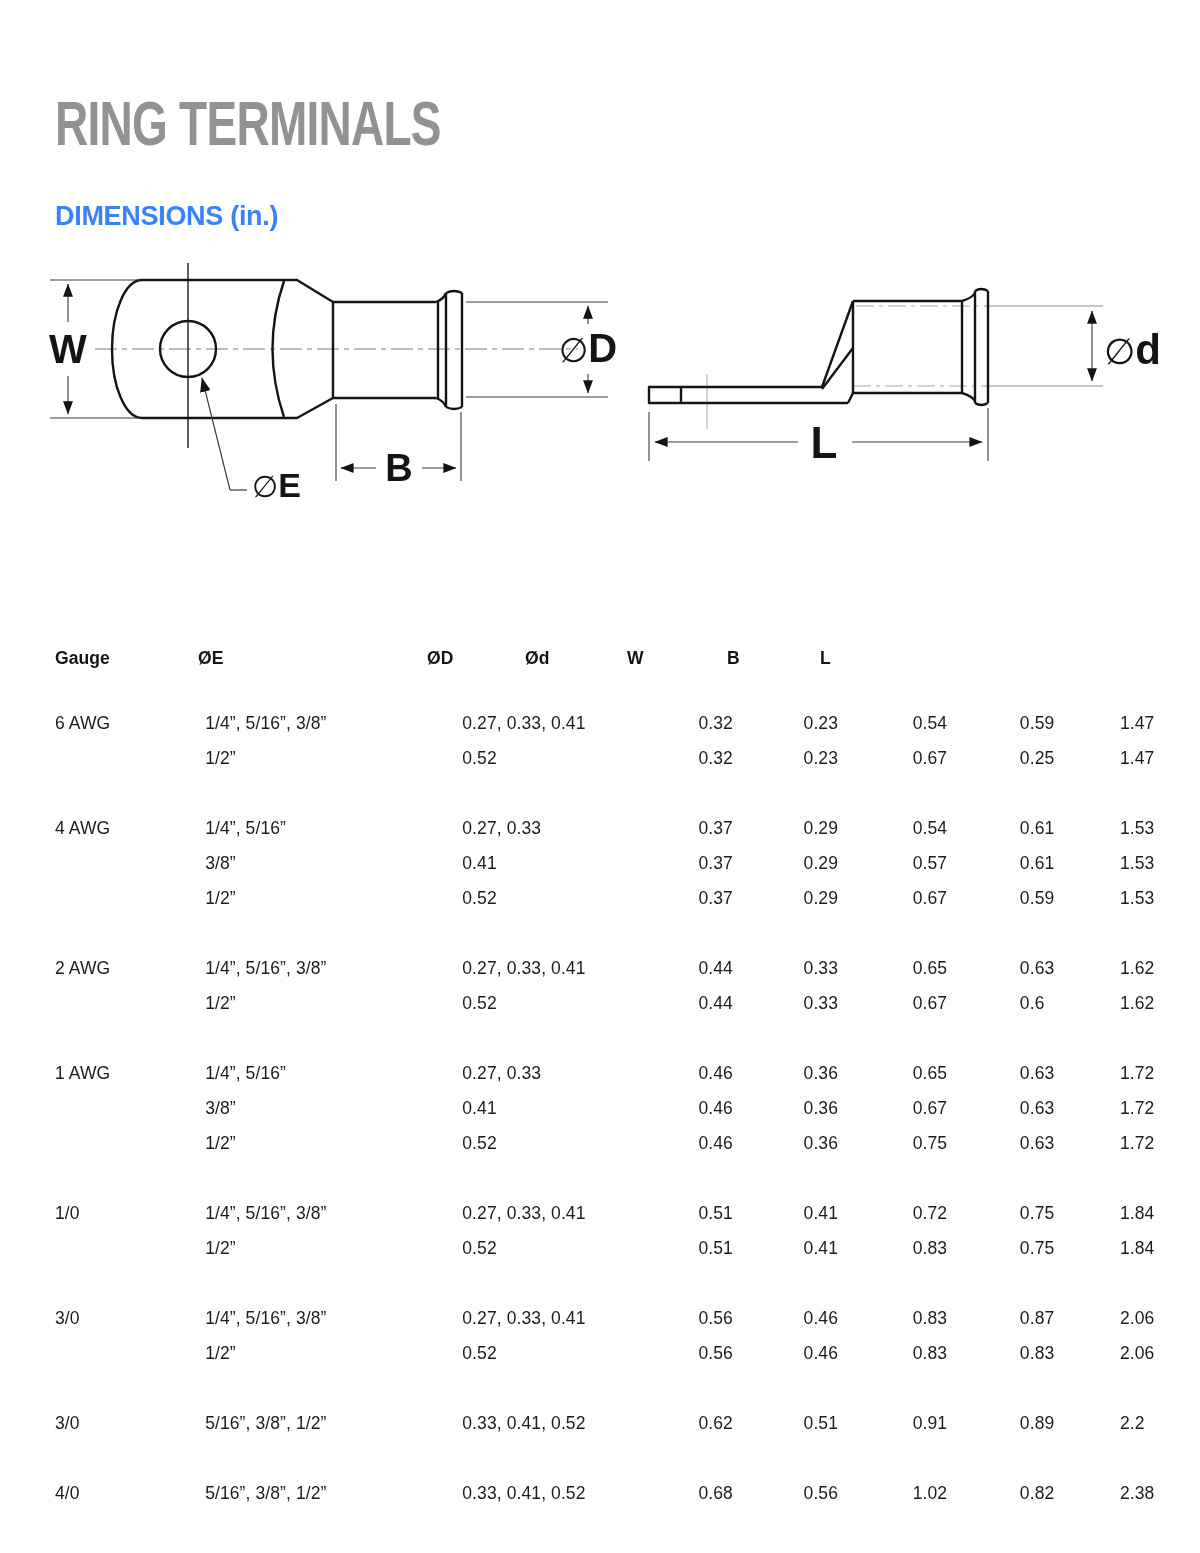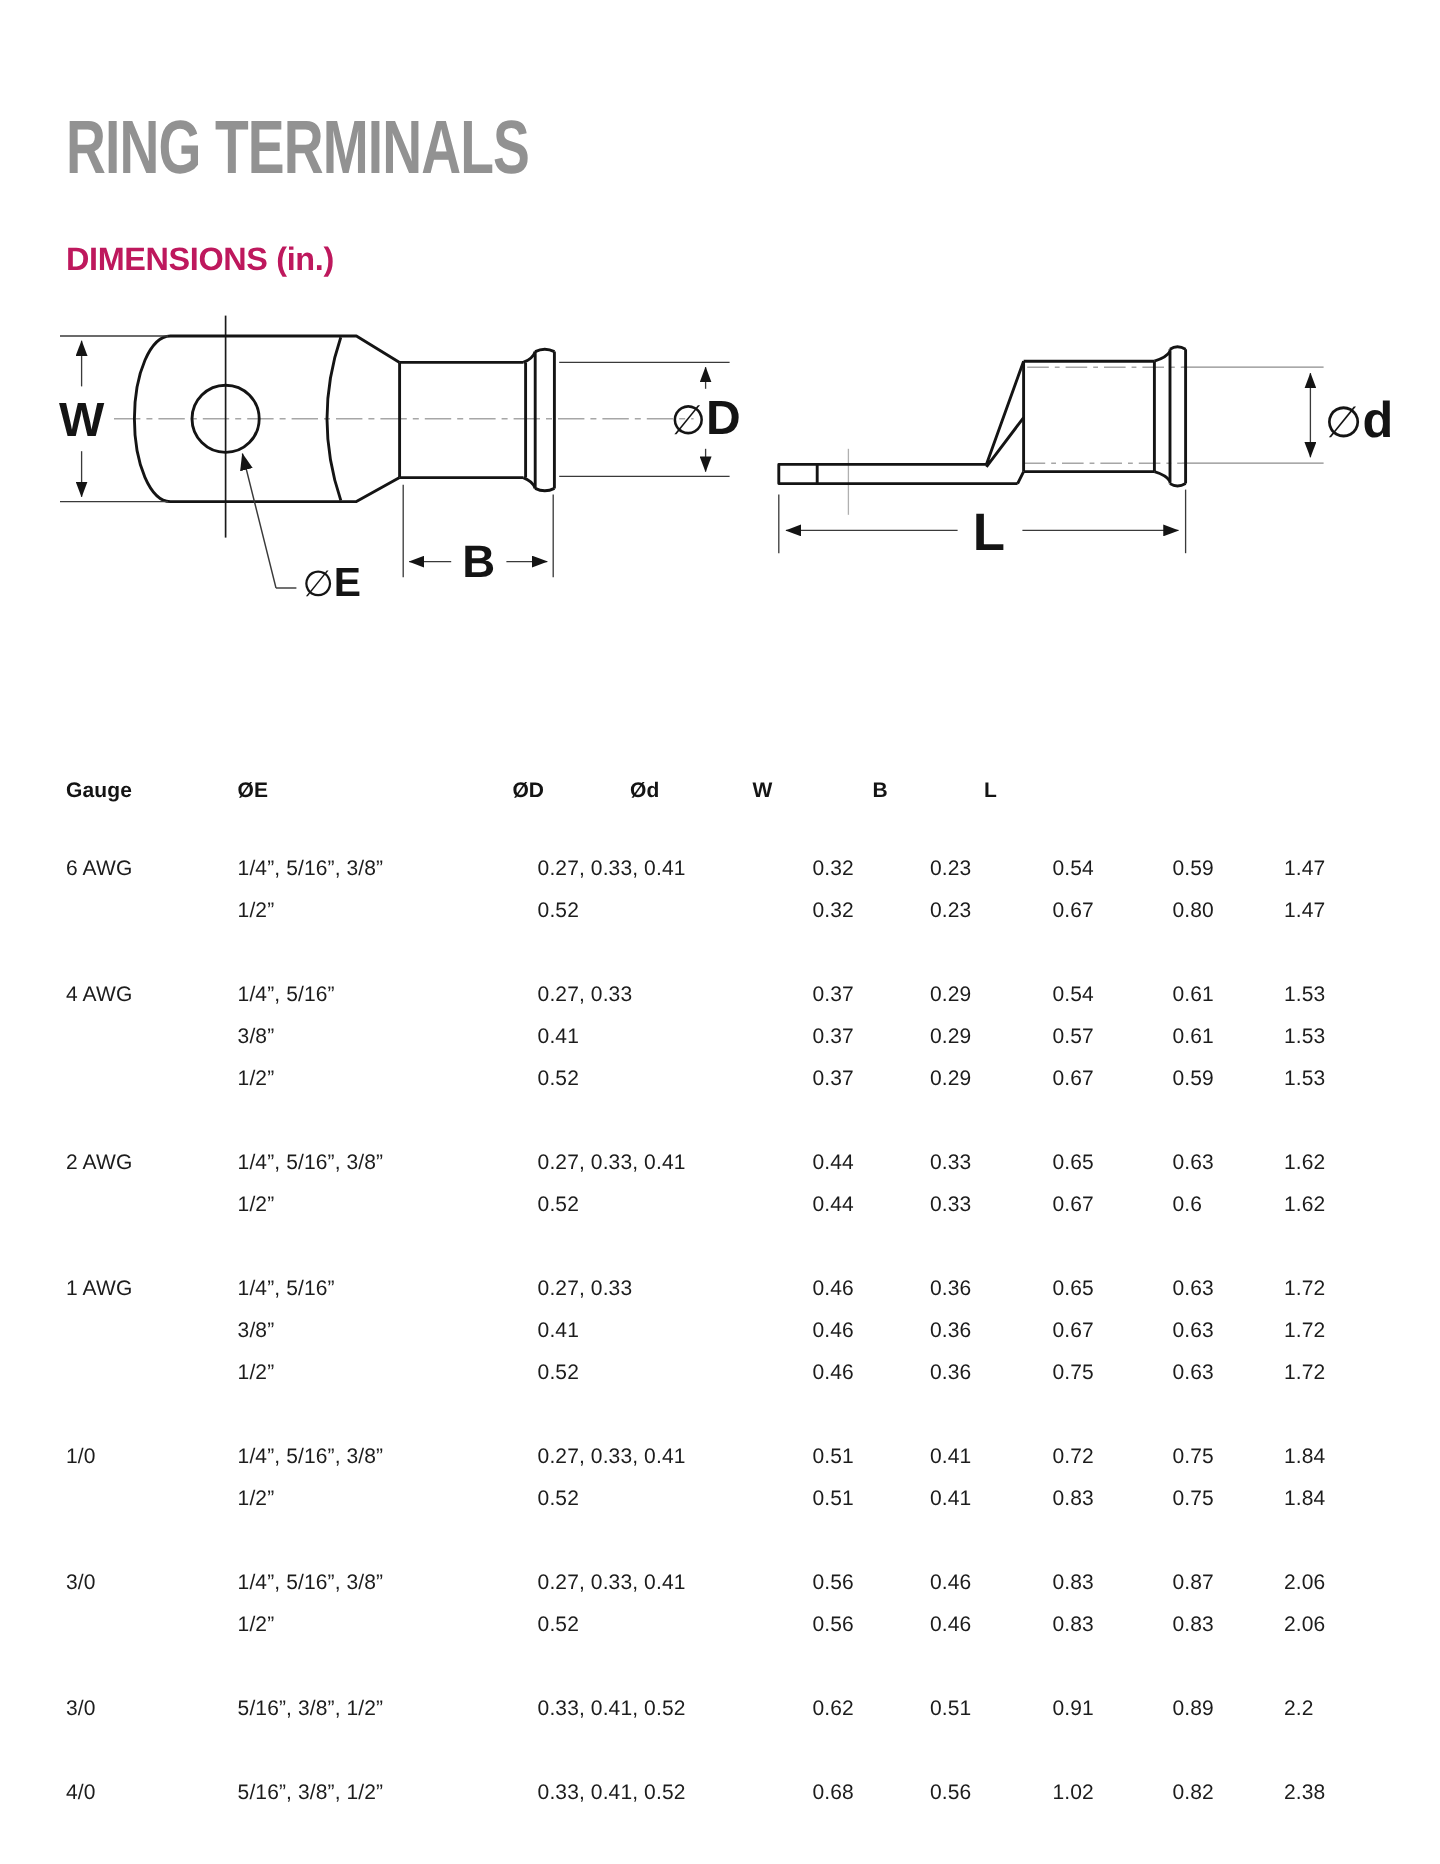--- a/index.html
+++ b/index.html
@@ -8,29 +8,29 @@
     font-family:"Liberation Sans",sans-serif;overflow:hidden;
   }
   .page-title{
     position:absolute;left:55px;top:92px;
     font-size:63px;font-weight:bold;color:#929292;
     letter-spacing:-1px;white-space:nowrap;
     transform:scaleX(0.73);transform-origin:left top;line-height:1;
   }
   .section-heading{
     position:absolute;left:55px;top:203px;
-    font-size:27px;font-weight:bold;color:#be185d;letter-spacing:-0.3px;line-height:1;
+    font-size:27px;font-weight:bold;color:#3b82f6;letter-spacing:-0.3px;line-height:1;
   }
   .diagrams{position:absolute;left:0;top:245px;width:1200px;height:280px;}
   .diagrams text{font-family:"Liberation Sans",sans-serif;fill:#141414;}
 
   .spec-table{position:absolute;left:0;top:600px;width:1200px;padding-top:7px;}
   .trow,.thead{display:flex;padding-left:55px;}
   .thead{height:30px;margin-top:40px;}
-  .trow{height:35px;}
+  .trow{height:35px;justify-content:space-between;}
   .tgroup{margin-top:35px;}
   .tcell{
     flex:0 0 auto;font-size:17.5px;line-height:22px;color:#1c1c1c;
     white-space:nowrap;letter-spacing:0.1px;
   }
   .thead .tcell{font-weight:bold;color:#141414;}
   .col-gauge{width:143px;}
   .col-holes{width:250px;}
   .col-e{width:229px;}
   .col-od{width:98px;}
@@ -158,21 +158,21 @@
             <div class="tcell col-b">0.59</div>
             <div class="tcell col-l">1.47</div>
           </div>
           <div class="trow">
             <div class="tcell col-gauge"></div>
             <div class="tcell col-holes">1/2”</div>
             <div class="tcell col-e">0.52</div>
             <div class="tcell col-od">0.32</div>
             <div class="tcell col-idm">0.23</div>
             <div class="tcell col-w">0.67</div>
-            <div class="tcell col-b">0.80</div>
+            <div class="tcell col-b">0.25</div>
             <div class="tcell col-l">1.47</div>
           </div>
         </div>
         <div class="tgroup">
           <div class="trow">
             <div class="tcell col-gauge">4 AWG</div>
             <div class="tcell col-holes">1/4”, 5/16”</div>
             <div class="tcell col-e">0.27, 0.33</div>
             <div class="tcell col-od">0.37</div>
             <div class="tcell col-idm">0.29</div>

